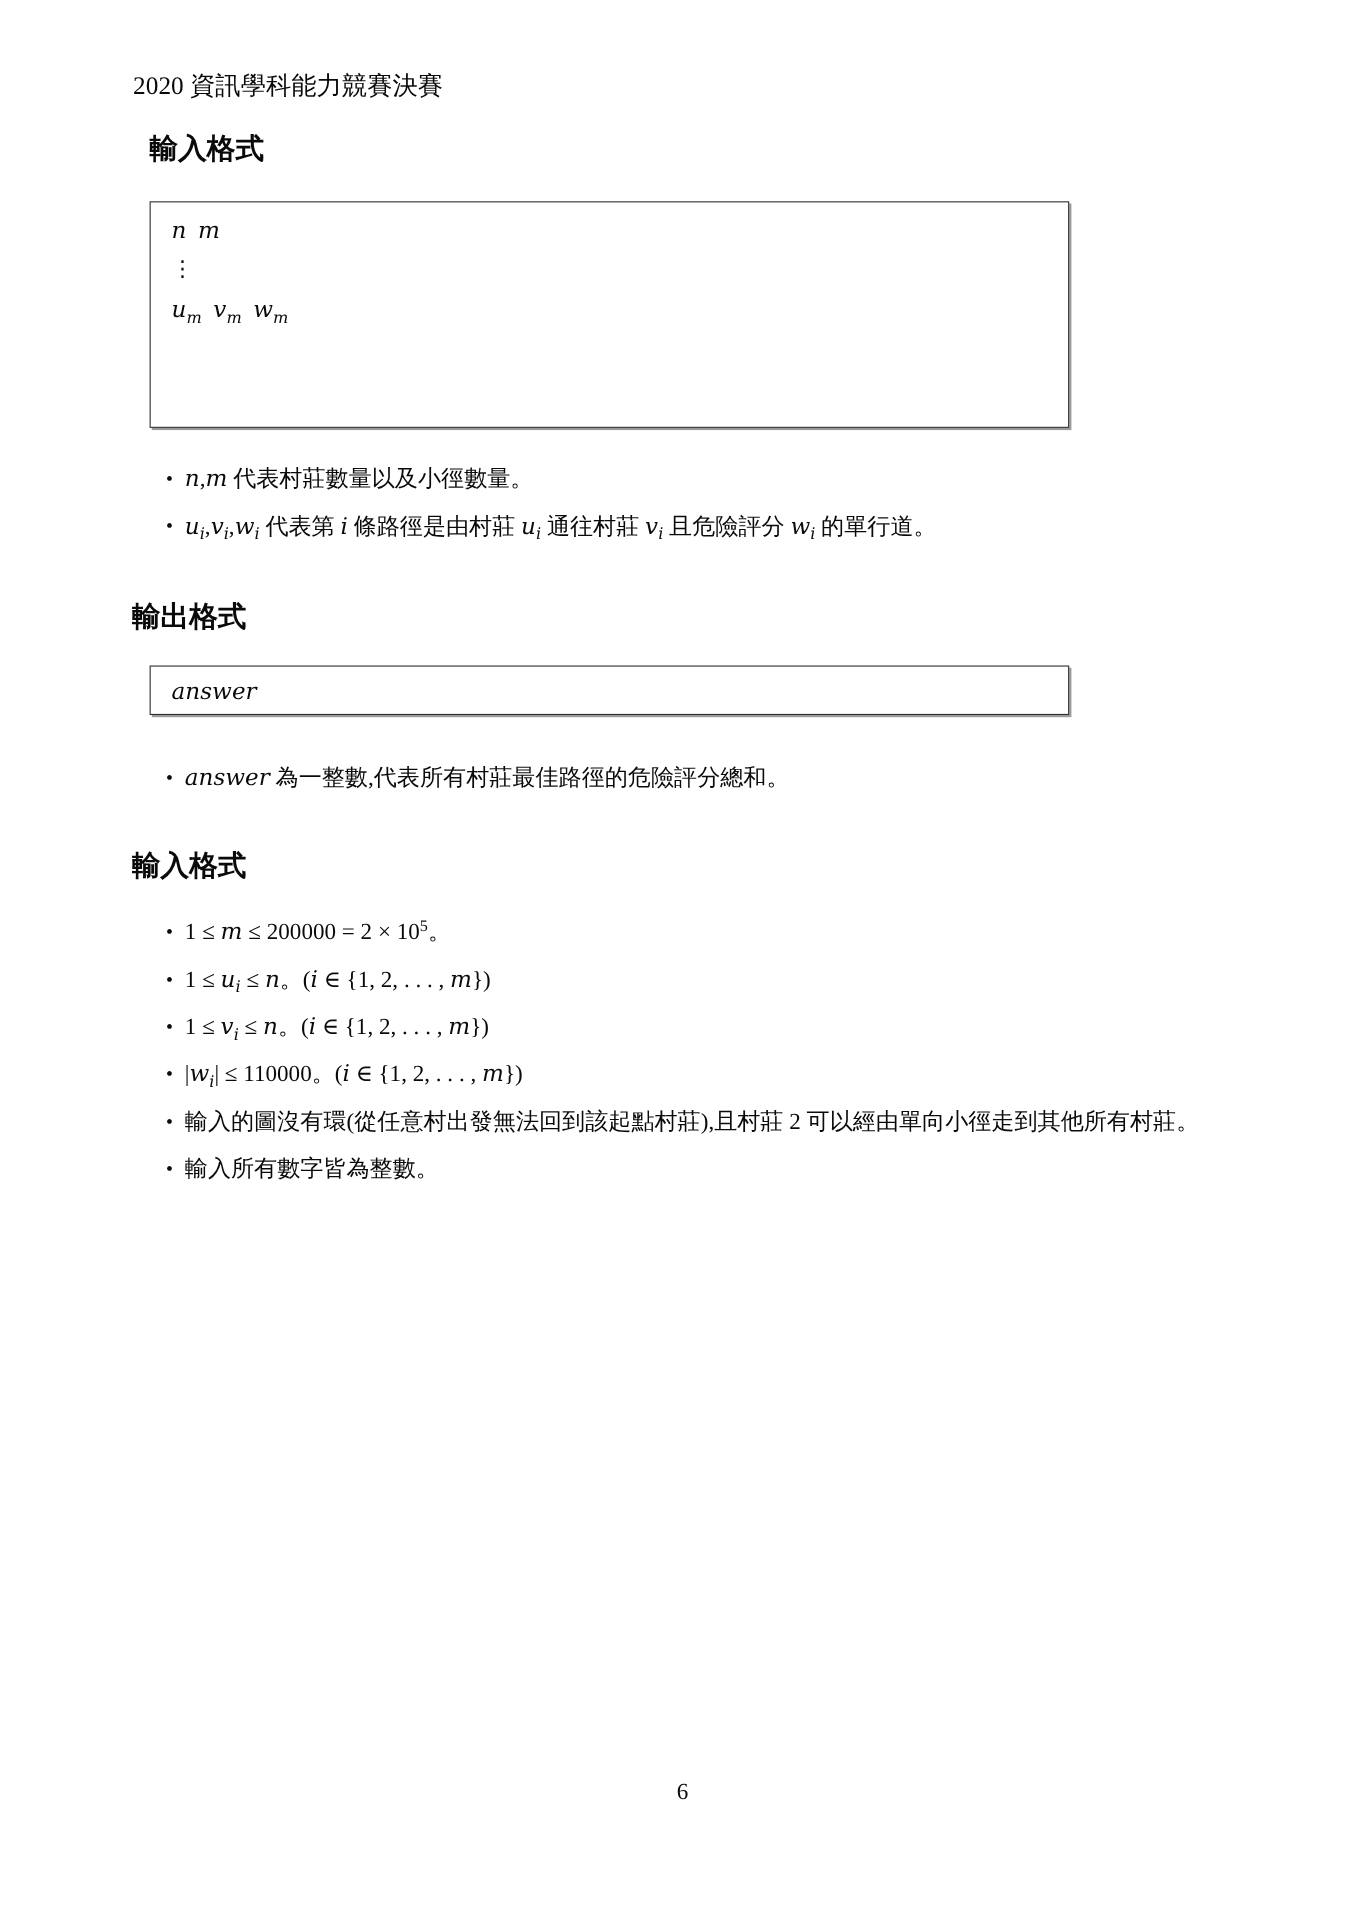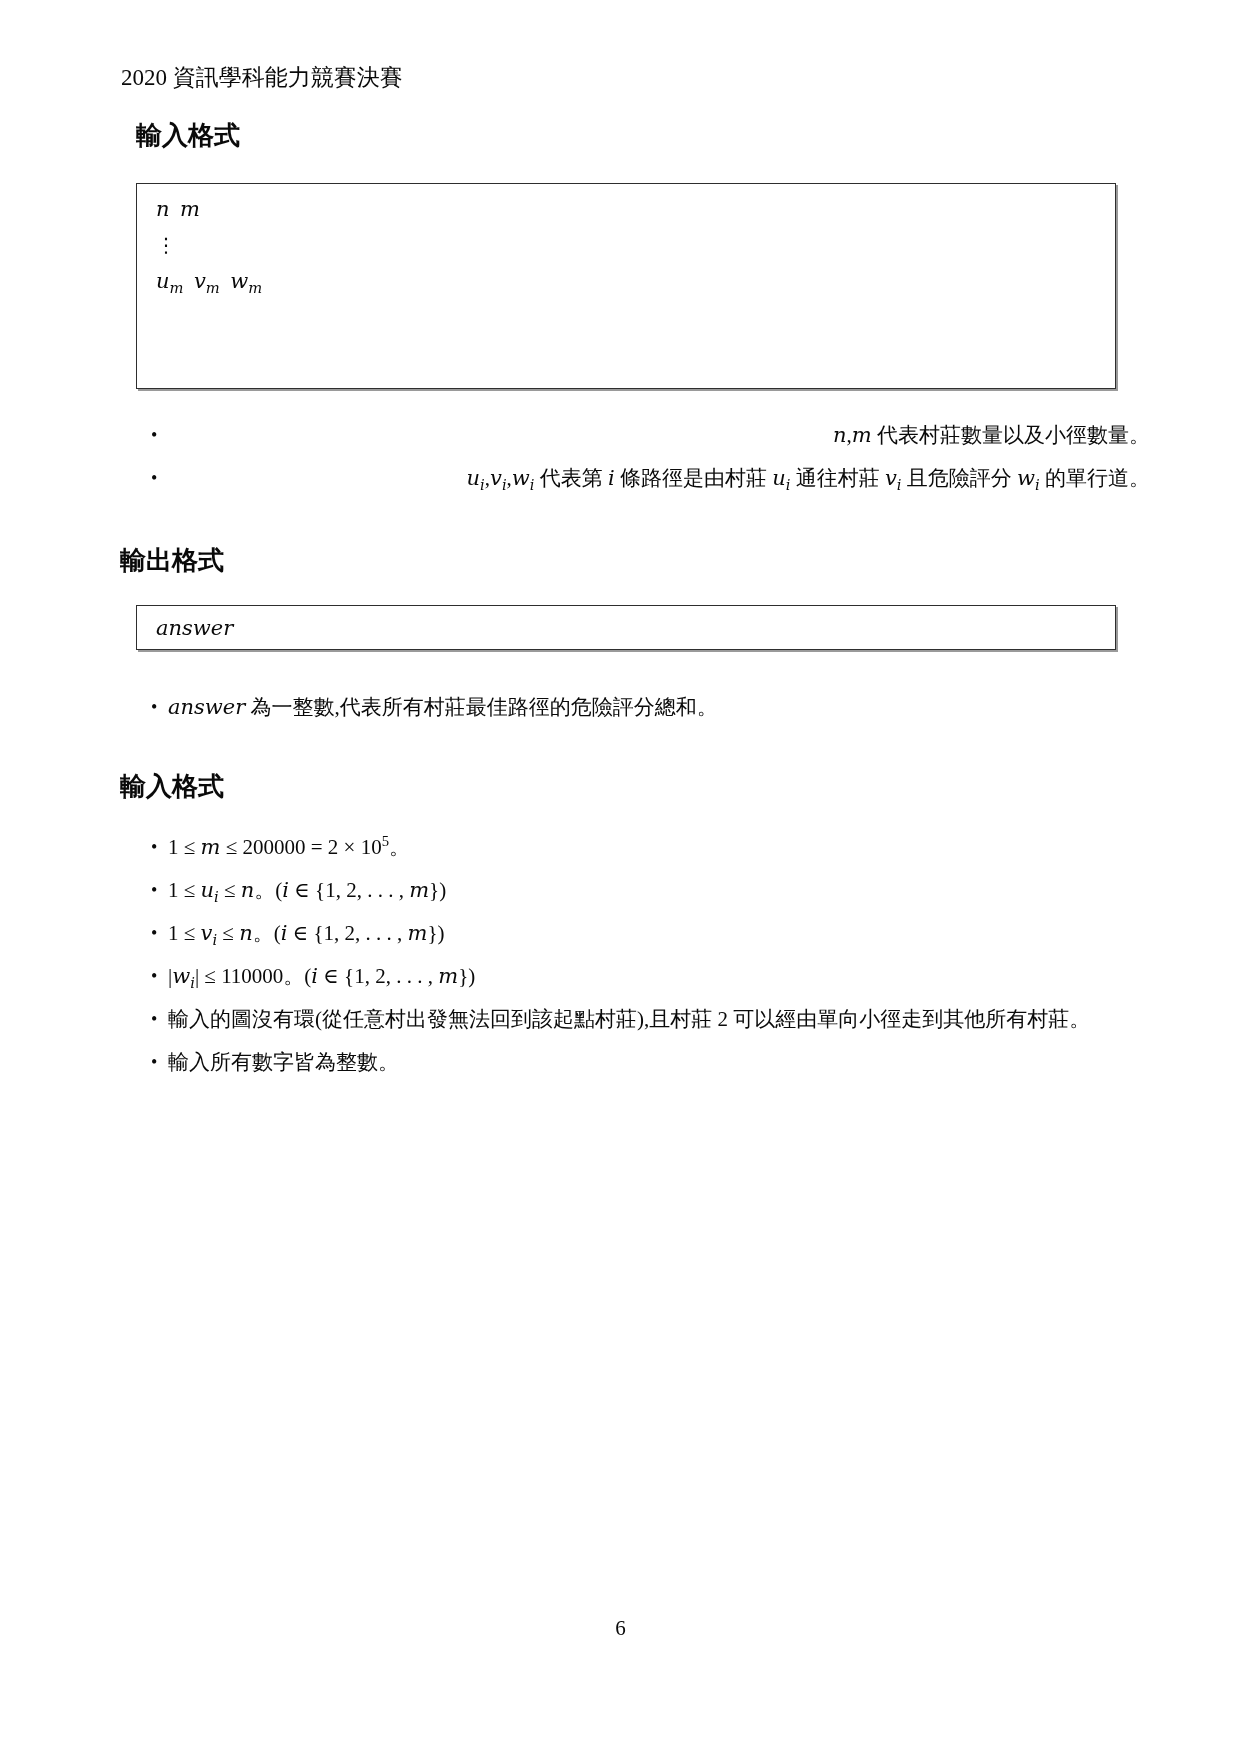--- a/index.html
+++ b/index.html
@@ -33,21 +33,21 @@
     font-weight: bold;
     font-family: "Liberation Sans", "DejaVu Sans", sans-serif;
     white-space: pre;
   }
   .h-input { top: 121px; padding-left: 16px; }
   .h-output { top: 546px; }
   .h-constraints { top: 772px; }
 
   .fbox {
     left: 136px;
-    width: 980px;
+    width: 836px;
     box-sizing: border-box;
     border: 1.5px solid #2e2e2e;
     box-shadow: 2px 2px 0 #9a9a9a;
     background: #ffffff;
     padding: 4px 10px 0 19px;
   }
   .box-input { top: 183px; height: 206px; }
   .box-output { top: 605px; height: 45px; }
 
   .box-line {
@@ -59,21 +59,21 @@
   .box-output .box-line { line-height: 36px; }
 
   ul.bullets {
     list-style: none;
     margin: 0;
     padding: 0;
     position: absolute;
     left: 150px;
     width: 1000px;
   }
-  .ul-input { top: 414px; text-align: right; }
+  .ul-input { top: 414px; }
   .ul-output { top: 686px; }
   .ul-constraints { top: 826px; }
 
   ul.bullets li {
     position: relative;
     padding-left: 18px;
     font-size: 21px;
     line-height: 43px;
     white-space: pre-wrap;
   }

